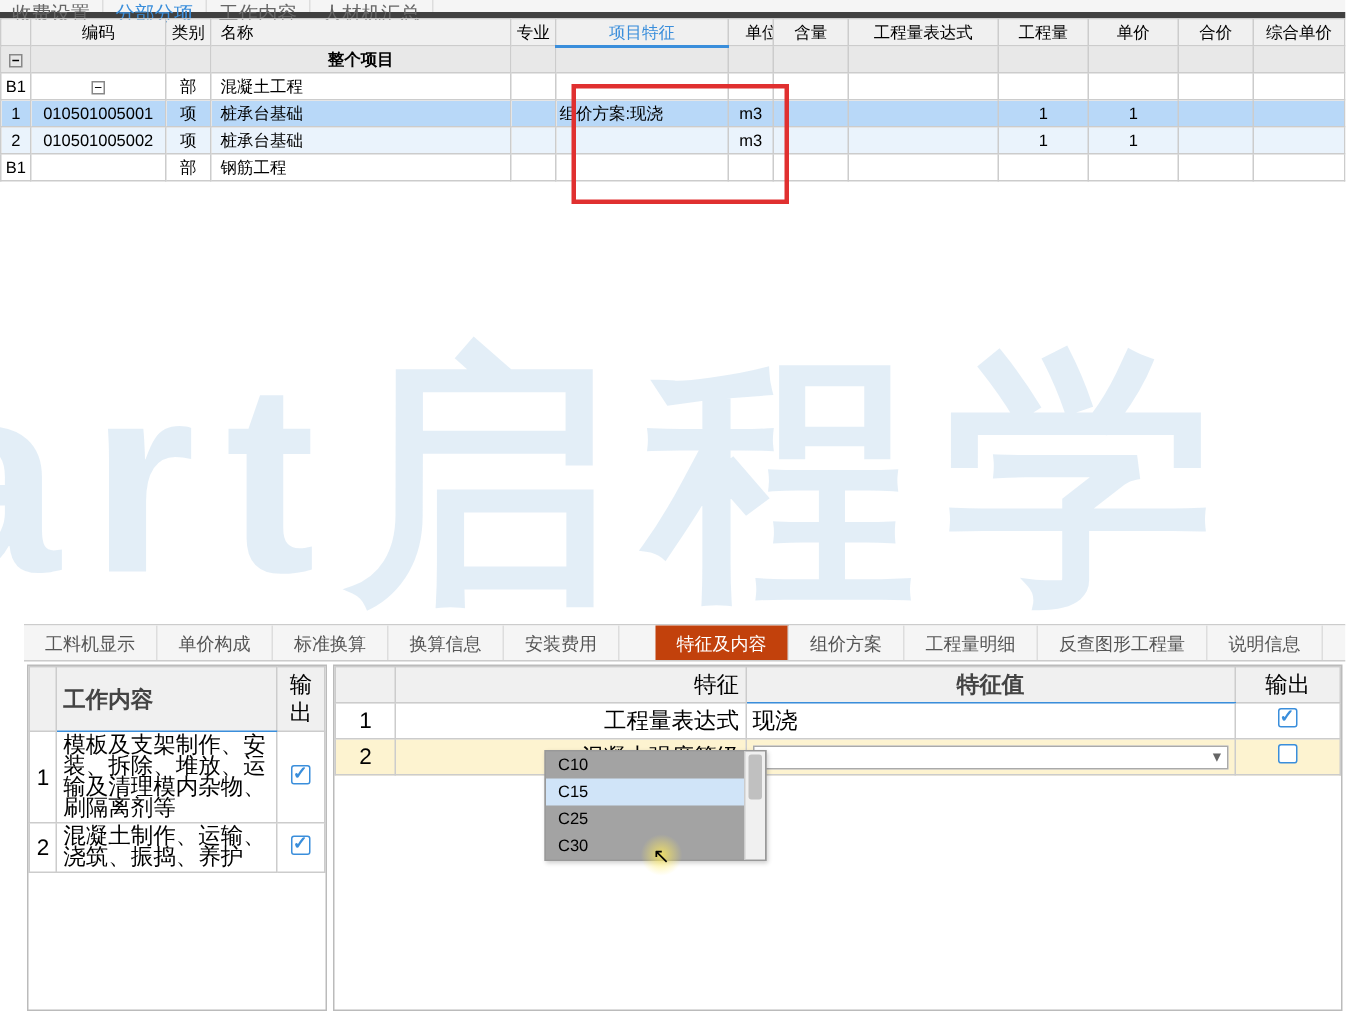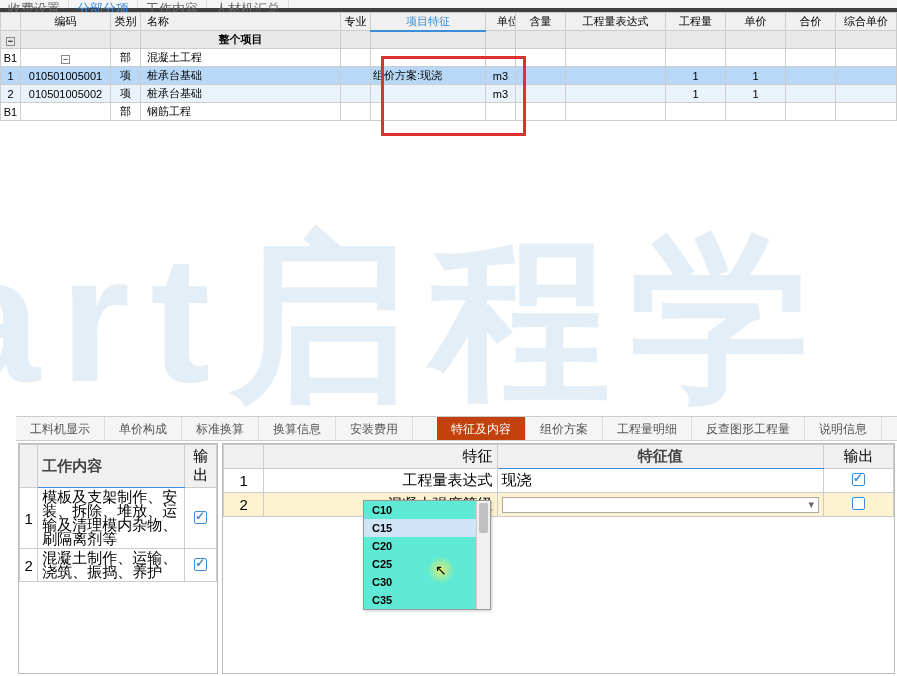--- a/index.html
+++ b/index.html
@@ -57,21 +57,21 @@
 .panel-table .out-col { width: 30px; margin-left: 12px; }
 .panel-table .idx-col { width: 16px; }
 .panel-table .feat-col { width: 100px; text-align: right; }
 .panel-table .val-col { width: 140px; }
 .checkbox { width: 13px; height: 13px; border: 1px solid #3a8edb; display: inline-block; background: #fff; border-radius: 2px; position: relative; }
 .checkbox.checked::after { content: "✓"; color: #3a8edb; position: absolute; top: -3px; left: 0; font-size: 12px; font-weight: bold; }
 
 
 .dropdown-select { width: 100%; height: 16px; border: 1px solid #aaa; background: #fff; font-size: 11px; text-align: left; padding-left: 4px; position: relative; }
 .dropdown-select::after { content: "▾"; position: absolute; right: 4px; color: #666; }
-.dropdown-list { position: absolute; top: 56px; left: 140px; width: 128px; border: 1px solid #999; background: #5eead4; z-index: 20; box-shadow: 1px 1px 3px rgba(0,0,0,0.2); font-weight: bold; }
+.dropdown-list { position: absolute; top: 56px; left: 140px; width: 148px; border: 1px solid #999; background: #a3a3a3; z-index: 20; box-shadow: 1px 1px 3px rgba(0,0,0,0.2); }
 .dropdown-item { padding: 3px 8px; font-size: 11px; cursor: pointer; text-align: left; }
 .dropdown-item.hover { background: #d0e4f8; }
 .scrollbar-fake { position: absolute; right: 0; top: 0; bottom: 0; width: 14px; background: #f0f0f0; border-left: 1px solid #ccc; }
 .scrollbar-thumb { position: absolute; top: 2px; left: 2px; right: 2px; height: 30px; background: #c0c0c0; border-radius: 2px; }
 
 
 .cursor-glow { position: absolute; width: 28px; height: 28px; background: radial-gradient(circle, rgba(255,235,90,0.8) 0%, rgba(255,235,90,0) 70%); border-radius: 50%; pointer-events: none; z-index: 25; }
 .cursor-arrow { position: absolute; z-index: 26; font-size: 14px; pointer-events: none; }
 </style>
 </head>
@@ -249,24 +249,22 @@
                 <div class="dropdown-select"></div>
               </td>
             <td><span class="checkbox"></span></td>
           </tr>
         </tbody>
       </table>
 
       <div class="dropdown-list">
         <div class="dropdown-item">C10</div>
         <div class="dropdown-item hover">C15</div>
-        <div class="dropdown-item">C20</div>
         <div class="dropdown-item">C25</div>
         <div class="dropdown-item">C30</div>
-        <div class="dropdown-item">C35</div>
         <div class="scrollbar-fake">
             <div class="scrollbar-thumb"></div>
           </div>
       </div>
 
       <div class="cursor-glow" style="top:112px; left:204px;"></div>
       <div class="cursor-arrow" style="top:118px; left:212px;">↖</div>
     </div>
   </div>
 </div>

